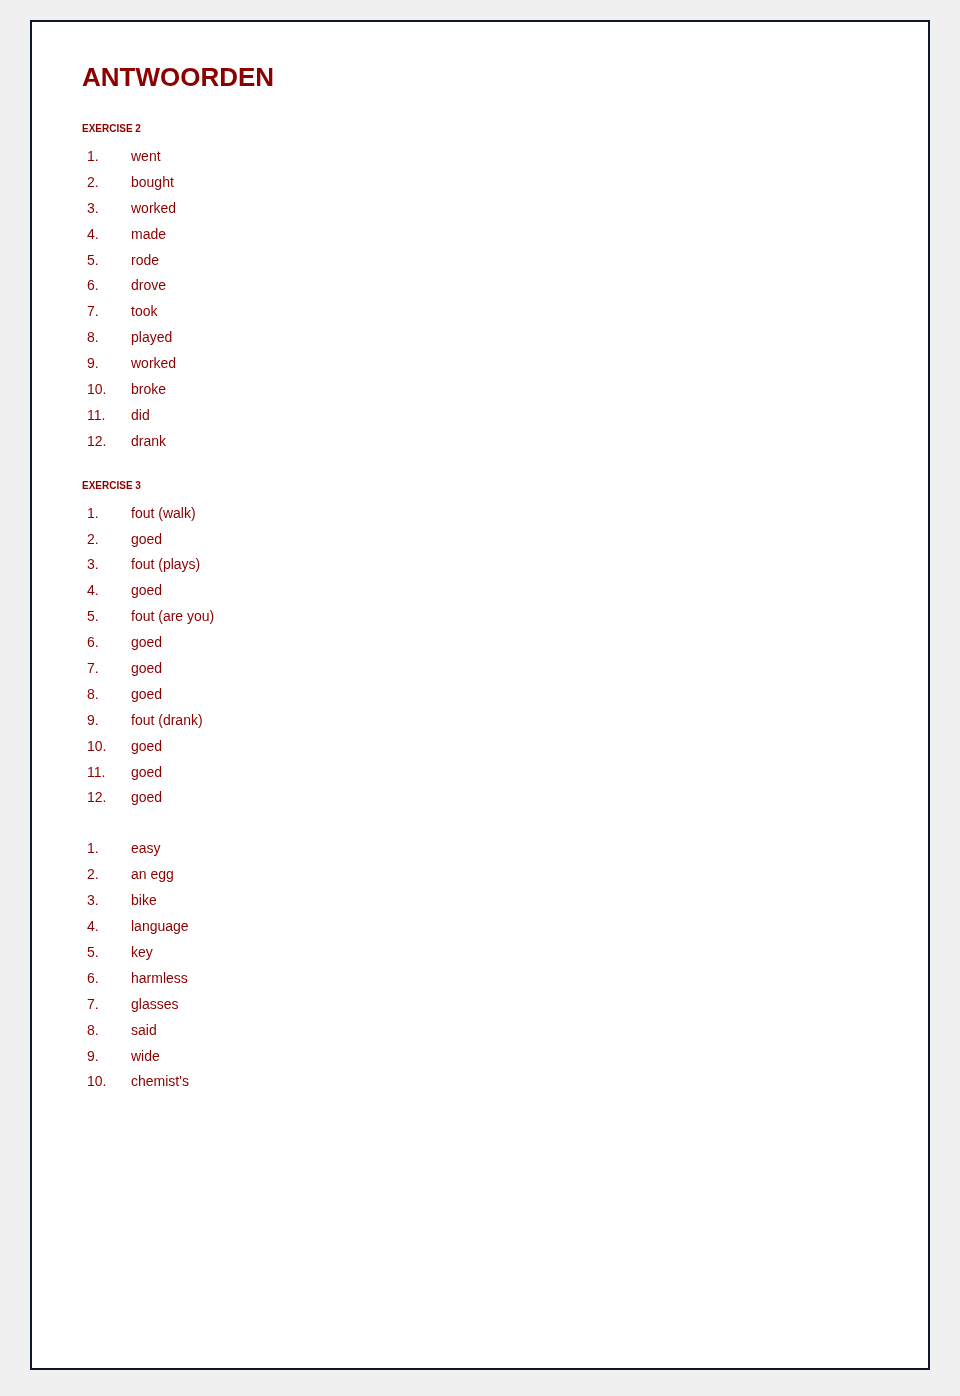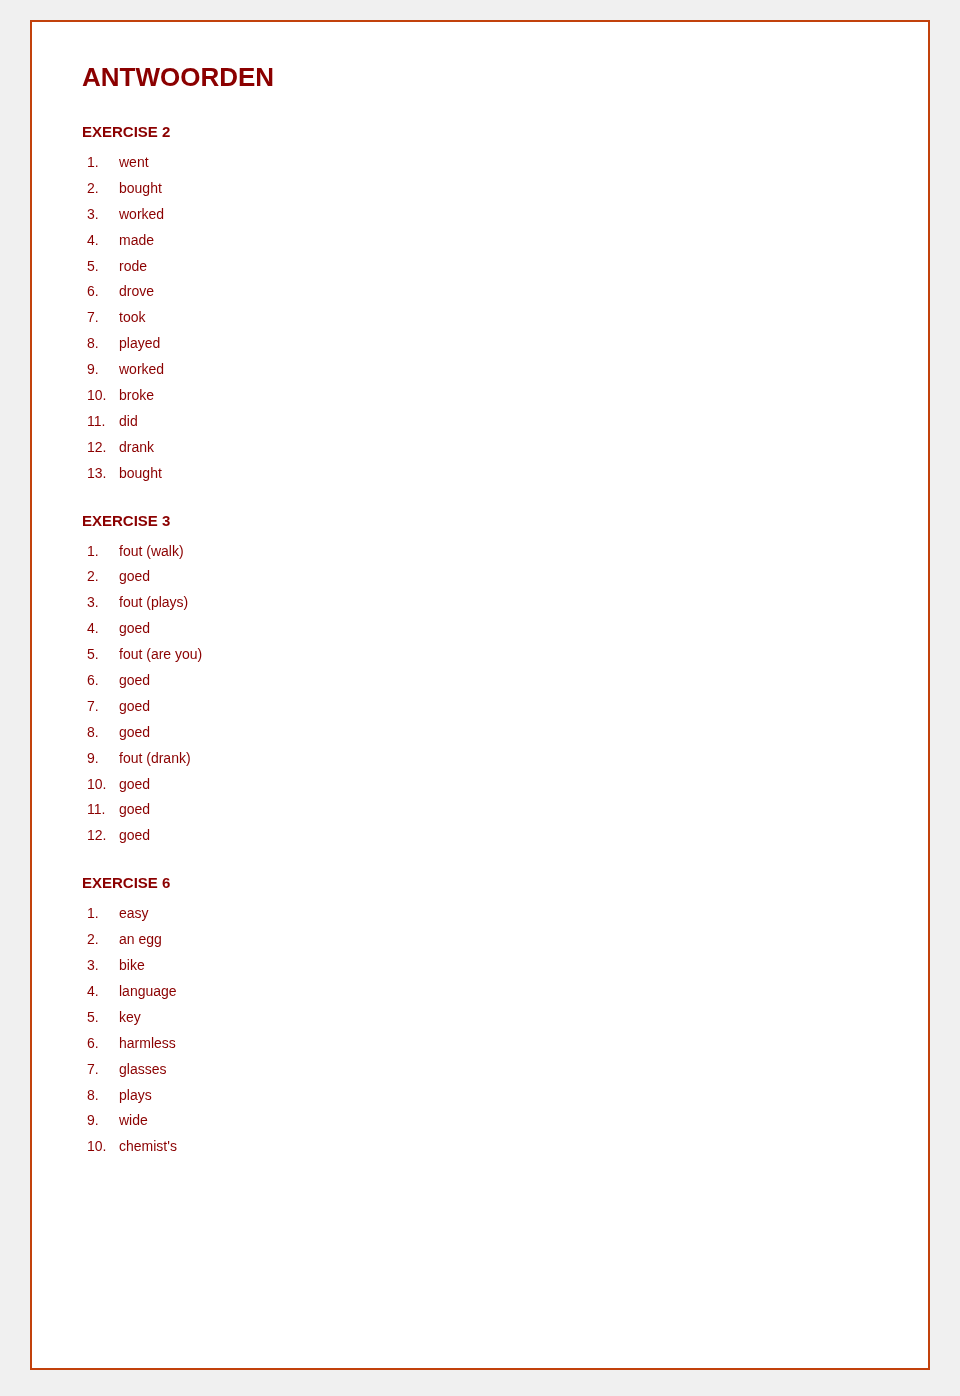--- a/index.html
+++ b/index.html
@@ -15,35 +15,35 @@
       align-items: flex-start;
       min-height: 100vh;
       padding: 20px;
       font-family: Arial, sans-serif;
     }
 
     .page {
       width: 900px;
       min-height: 1350px;
       background: #ffffff;
-      border: 2px solid #c2410c;
+      border: 2px solid #0f172a;
       padding: 40px 50px;
       position: relative;
     }
 
     .main-title {
       color: #8b0000;
       font-size: 26px;
       font-weight: bold;
       margin-bottom: 30px;
     }
 
     .section-title {
       color: #8b0000;
-      font-size: 15px;
+      font-size: 10px;
       font-weight: bold;
       margin-bottom: 10px;
       margin-top: 10px;
     }
 
     .list-items {
       list-style: none;
       margin-bottom: 25px;
       padding-left: 5px;
     }
@@ -55,20 +55,21 @@
       display: flex;
     }
 
     .list-items li .num {
       min-width: 32px;
       display: inline-block;
     }
 
     .list-items li .val {
       display: inline-block;
+      margin-left: 12px;
     }
   </style>
 </head>
 <body>
 
 <div class="page">
   <h1 class="main-title">ANTWOORDEN</h1>
 
   <div>
     <div class="section-title">EXERCISE 2</div>
@@ -114,24 +115,20 @@
           <span class="val">broke</span>
         </li>
         <li>
           <span class="num">11.</span>
           <span class="val">did</span>
         </li>
         <li>
           <span class="num">12.</span>
           <span class="val">drank</span>
         </li>
-        <li>
-          <span class="num">13.</span>
-          <span class="val">bought</span>
-        </li>
       </ul>
   </div>
 
   <div>
     <div class="section-title">EXERCISE 3</div>
     <ul class="list-items" id="exercise3-list">
         <li>
           <span class="num">1.</span>
           <span class="val">fout   (walk)</span>
         </li>
@@ -176,21 +173,20 @@
           <span class="val">goed</span>
         </li>
         <li>
           <span class="num">12.</span>
           <span class="val">goed</span>
         </li>
       </ul>
   </div>
 
   <div>
-    <div class="section-title">EXERCISE 6</div>
     <ul class="list-items" id="exercise6-list">
         <li>
           <span class="num">1.</span>
           <span class="val">easy</span>
         </li>
         <li>
           <span class="num">2.</span>
           <span class="val">an egg</span>
         </li>
         <li>
@@ -208,21 +204,21 @@
         <li>
           <span class="num">6.</span>
           <span class="val">harmless</span>
         </li>
         <li>
           <span class="num">7.</span>
           <span class="val">glasses</span>
         </li>
         <li>
           <span class="num">8.</span>
-          <span class="val">plays</span>
+          <span class="val">said</span>
         </li>
         <li>
           <span class="num">9.</span>
           <span class="val">wide</span>
         </li>
         <li>
           <span class="num">10.</span>
           <span class="val">chemist's</span>
         </li>
       </ul>

